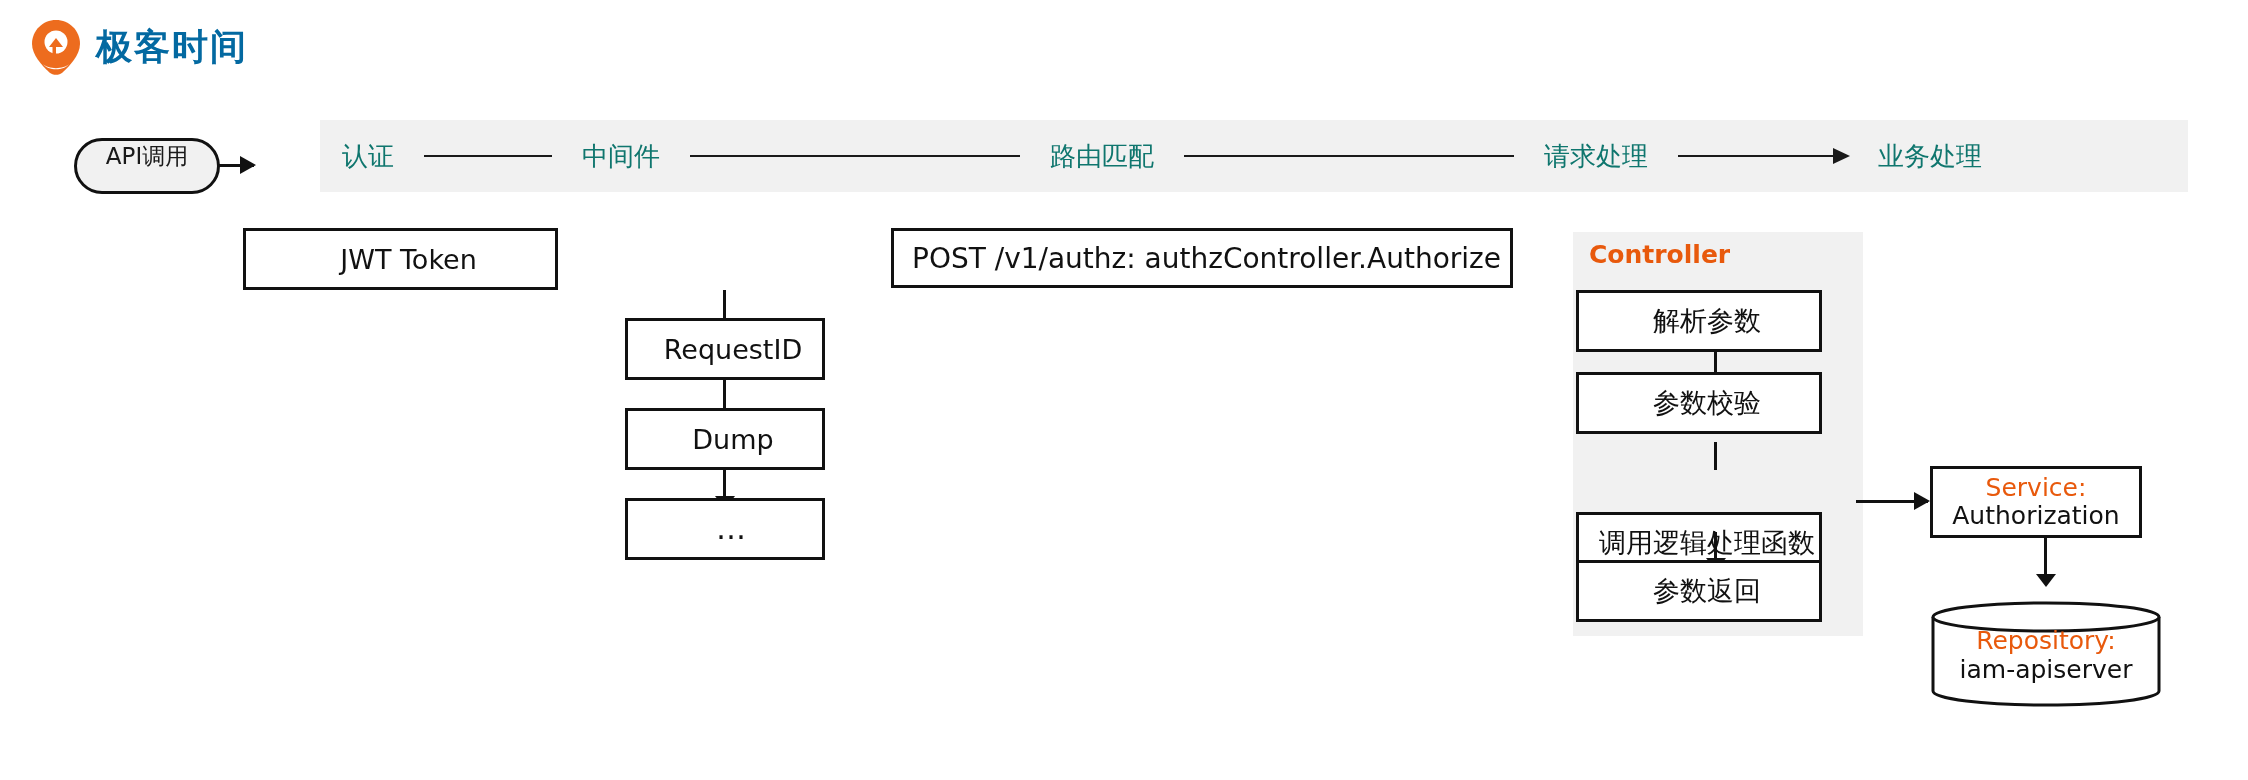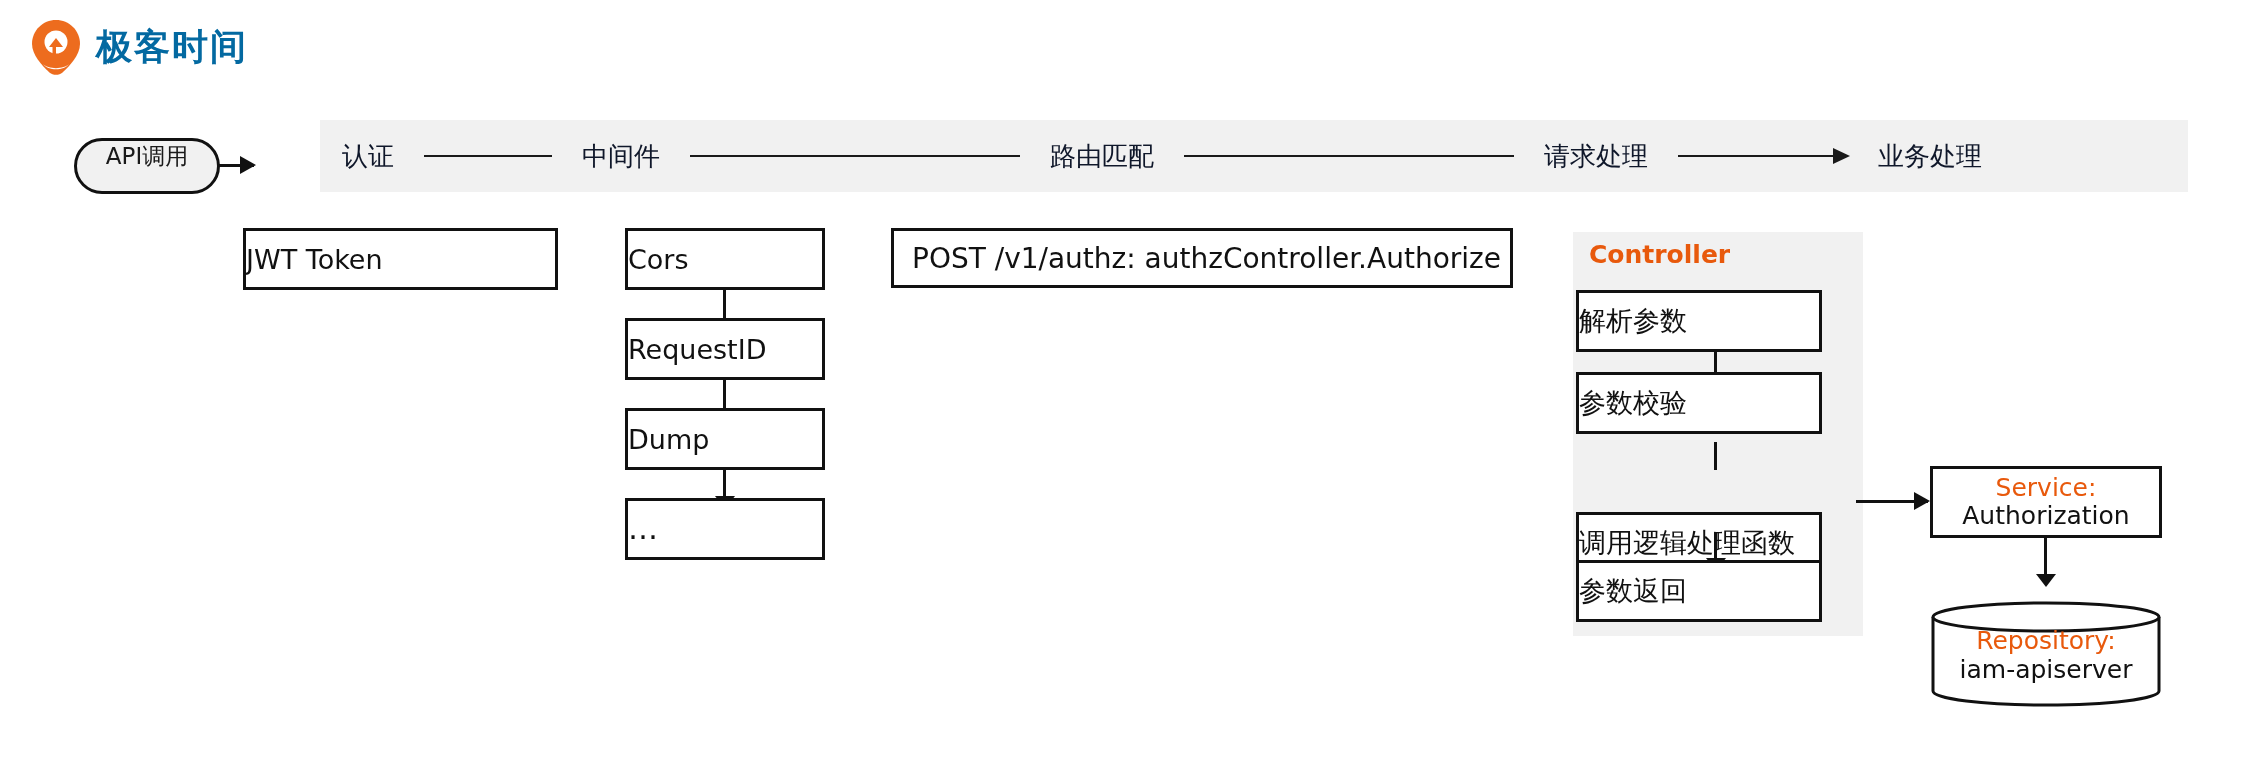--- a/index.html
+++ b/index.html
@@ -41,21 +41,21 @@
     position: absolute;
     left: 320px; top: 120px;
     width: 1868px; height: 72px;
     background: #f1f1f1;
     display: flex;
     align-items: center;
     padding: 0 22px;
   }
   .stage-label {
     font-size: 26px;
-    color: #0f172a;
+    color: #0f766e;
     white-space: nowrap;
     font-family: "DejaVu Sans", "Liberation Sans", sans-serif;
   }
   .connector {
     flex: 1 1 auto;
     height: 2px;
     background: #1a1a1a;
     margin: 0 30px;
     position: relative;
   }
@@ -100,24 +100,26 @@
     border-bottom: 9px solid transparent;
   }
 
   
   .node {
     position: absolute;
     border: 3px solid #111;
     background: #ffffff;
     display: flex;
     align-items: center;
+    justify-content: center;
     font-size: 27px;
     color: #111;
     text-align: center;
     font-family: "DejaVu Sans", "Liberation Sans", sans-serif;
+    padding-left: 16px;
   }
 
   .jwt-box   { left: 243px; top: 228px; width: 315px; height: 62px; }
   .post-box  { left: 891px; top: 228px; width: 622px; height: 60px;
                justify-content: flex-start; padding-left: 18px; font-size: 28px; }
 
   .mw { left: 625px; width: 200px; height: 62px; }
   .mw-cors { top: 228px; }
   .mw-rid  { top: 318px; }
   .mw-dump { top: 408px; }
@@ -177,21 +179,21 @@
     content: "";
     position: absolute;
     right: -2px; top: -8px;
     border-left: 16px solid #111;
     border-top: 9px solid transparent;
     border-bottom: 9px solid transparent;
   }
   .svc-box {
     position: absolute;
     left: 1930px; top: 466px;
-    width: 232px; height: 72px;
+    width: 212px; height: 72px;
     border: 3px solid #111;
     background: #fff;
     display: flex; flex-direction: column;
     align-items: center; justify-content: center;
     line-height: 1.12;
     font-family: "DejaVu Sans", "Liberation Sans", sans-serif;
   }
   .svc-kind { font-size: 25px; color: #e8590c; }
   .svc-name { font-size: 25px; color: #111; }
 
@@ -244,23 +246,20 @@
     <span class="connector c-route"></span>
     <span class="stage-label">请求处理</span>
     <span class="connector c-req arrow"></span>
     <span class="stage-label">业务处理</span>
   </div>
 
   <div class="node jwt-box">
     <span>JWT Token</span>
   </div>
 
-  <div class="node mw mw-cors">
-    <span>Cors</span>
-  </div>
   <div class="vline mw-l1"></div>
 
   <div class="node mw mw-rid">
     <span>RequestID</span>
   </div>
   <div class="vline mw-l2"></div>
 
   <div class="node mw mw-dump">
     <span>Dump</span>
   </div>

